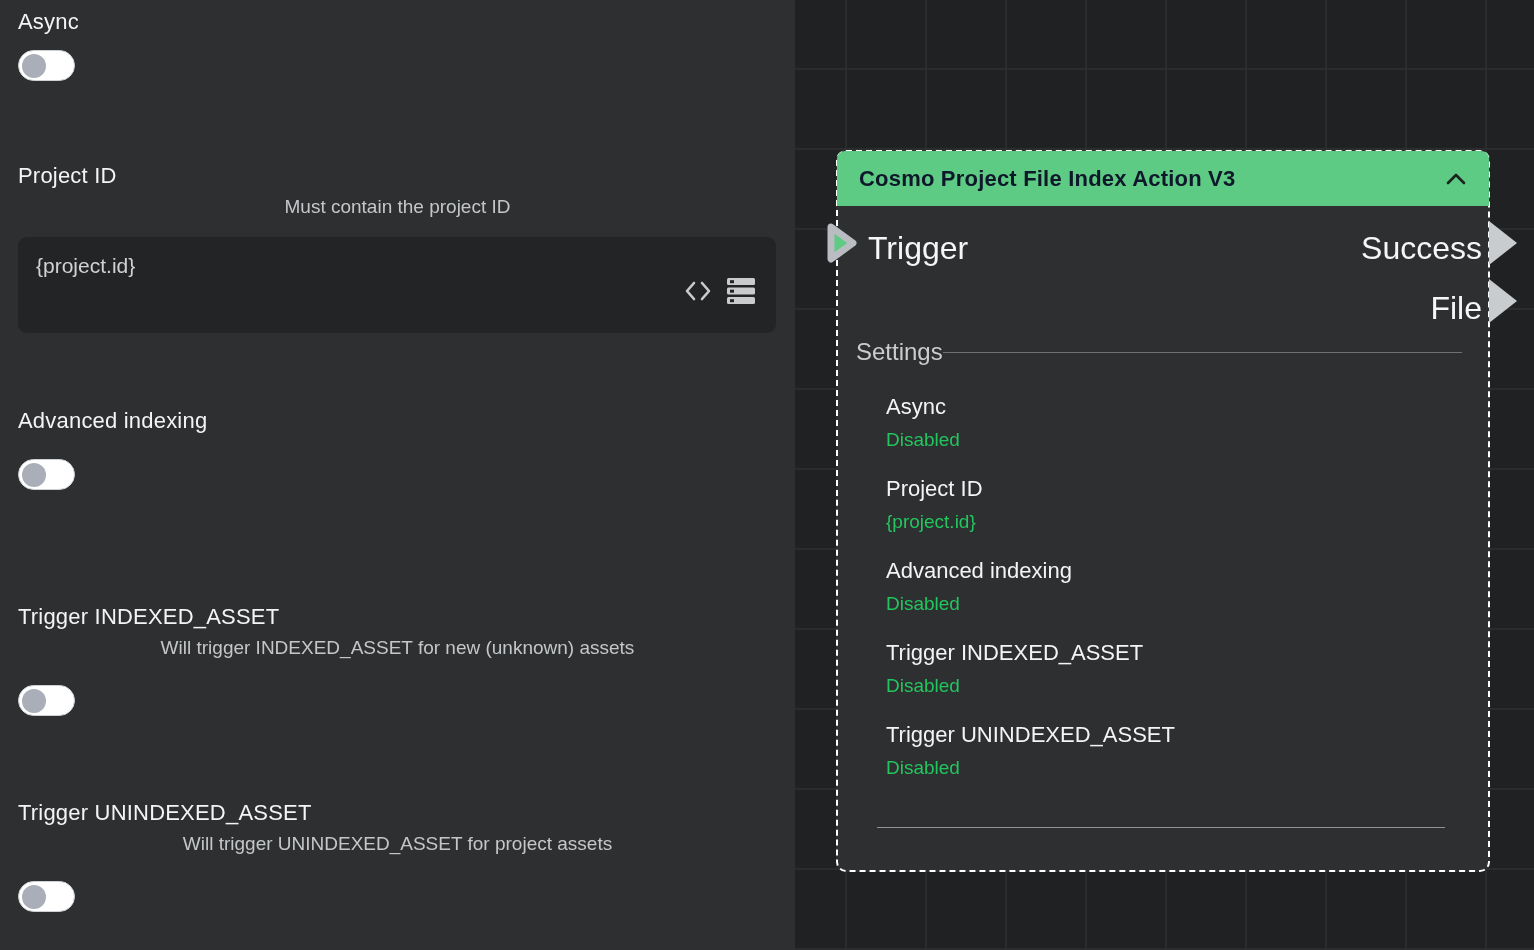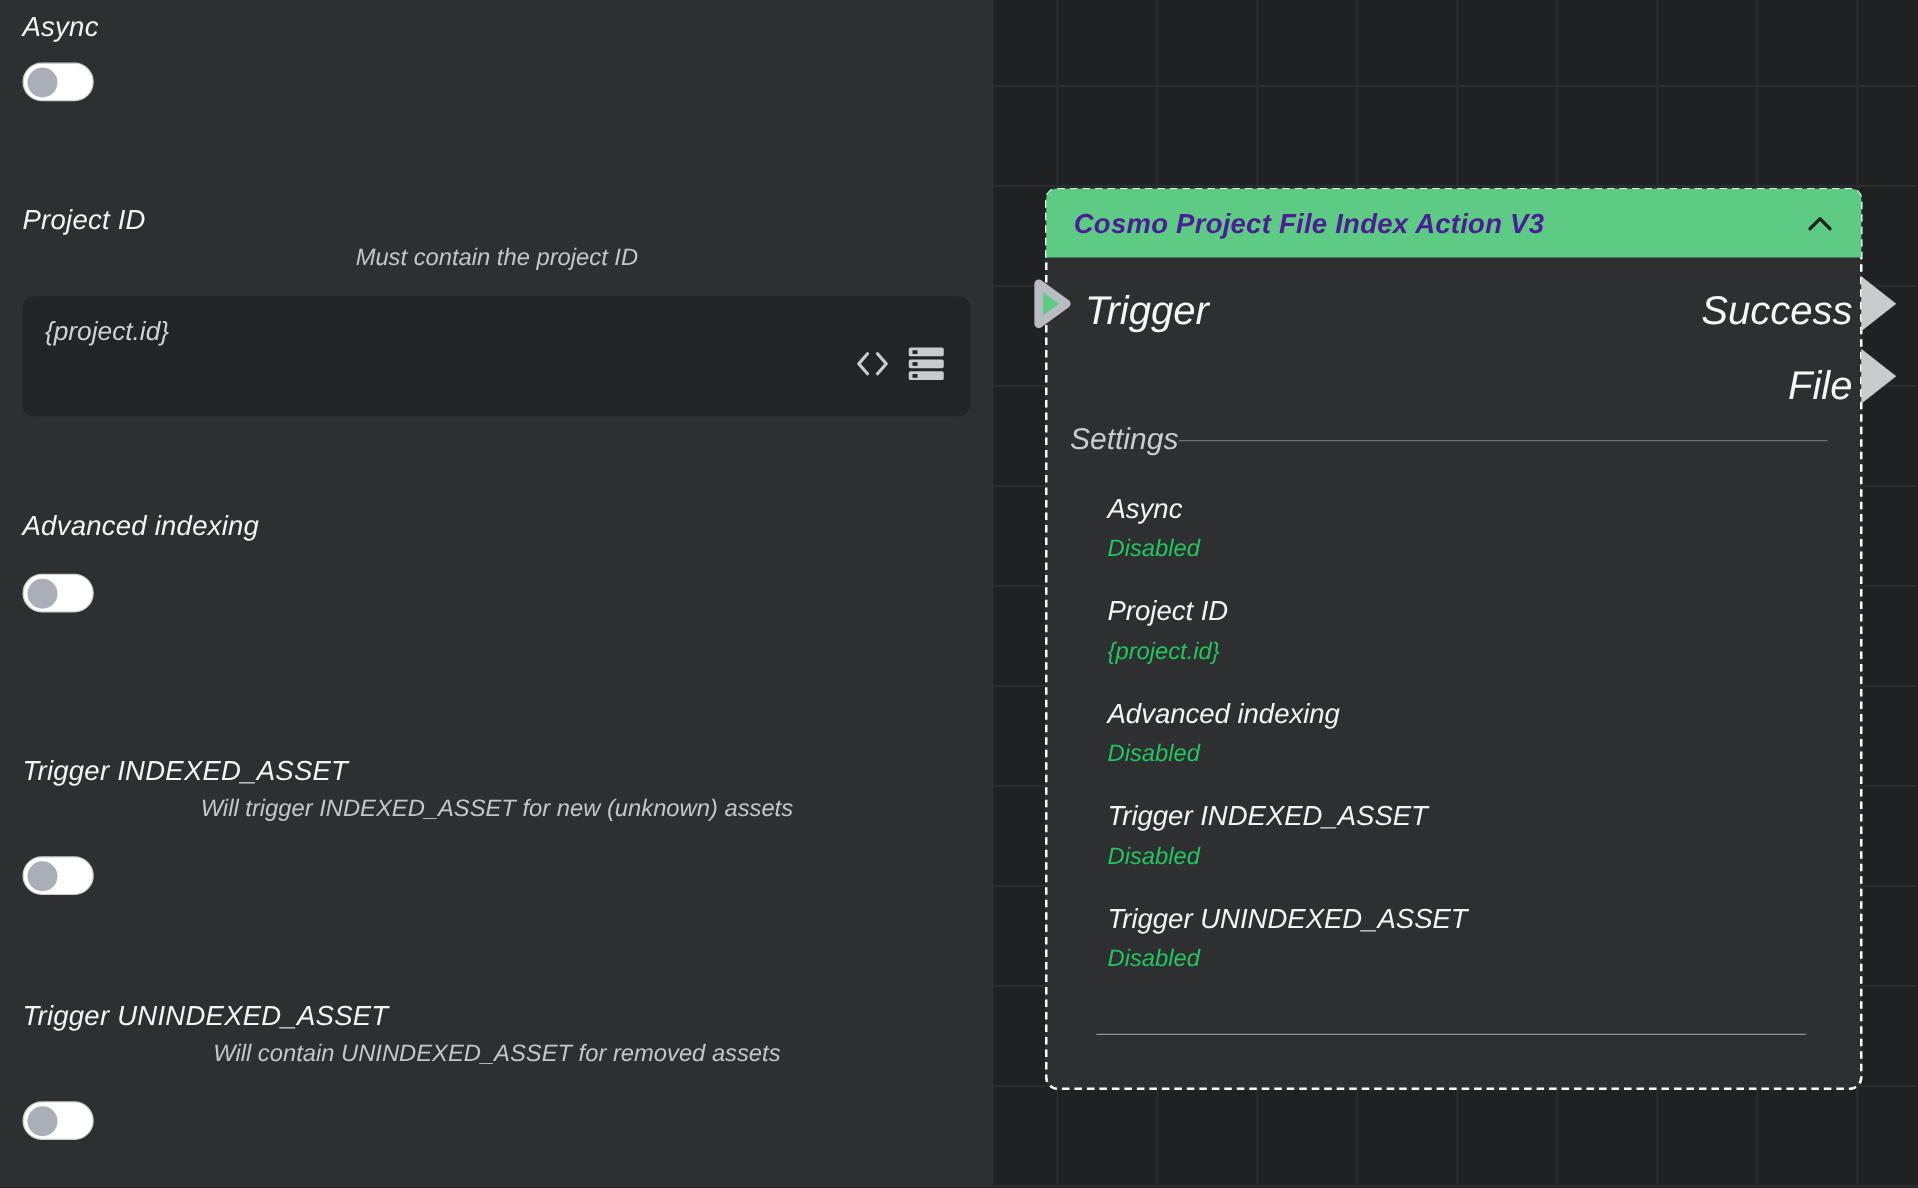--- a/index.html
+++ b/index.html
@@ -1,18 +1,18 @@
 <!DOCTYPE html>
 <html><head>
 <meta charset="utf-8">
 <style>
   * { margin:0; padding:0; box-sizing:border-box; }
   html,body { width:1534px; height:950px; overflow:hidden; background:#202122;
               font-family:"Liberation Sans", sans-serif; }
-  #app { position:relative; width:1534px; height:950px;font-style:italic; }
+  #app { position:relative; width:1534px; height:950px; }
 
   
   .panel { position:absolute; left:0; top:0; width:795px; height:950px;
            background:#2e2f30; }
   .field { position:absolute; left:18px; right:18px; }
   .f-title { font-size:22px; line-height:28px; color:#f3f4f5; font-weight:500;
              letter-spacing:.2px; }
   .f-desc  { font-size:19px; line-height:26px; color:#c4c7c9; margin-top:4px;
              font-weight:400;text-align:center; }
 
@@ -37,21 +37,21 @@
               linear-gradient(to bottom, #2b2c2d 2px, transparent 2px);
             background-size:80px 80px; background-position:50px 68px; }
 
   
   .node { position:absolute; left:836px; top:150px; width:654px; height:722px;
           background:#2e2f30; border:2px dashed #ffffff; border-radius:10px;
           cursor:grab; }
   .node-header { position:absolute; left:-1px; top:-1px; right:-1px; height:55px;
                  background:#5dcb83; border-radius:8px 8px 0 0; display:flex;
                  align-items:center; padding:0 22px; }
-  .node-title { font-size:22px; font-weight:600; color:#4c1d95; flex:1;
+  .node-title { font-size:22px; font-weight:600; color:#0f172a; flex:1;
                 letter-spacing:.2px; }
   .port-label { position:absolute; font-size:32px; color:#f5f6f6; }
   .lbl-trigger { left:30px; top:78px; }
   .lbl-success { right:6px; top:78px;text-align:right; }
   .lbl-fail    { right:6px; top:138px; }
 
   .port-out { position:absolute; right:-29px; width:0; height:0;
               border-top:22px solid transparent; border-bottom:22px solid transparent;
               border-left:28px solid #c9cccf; cursor:crosshair; }
   .port-success { top:69px; } .port-fail { top:127px; }
@@ -120,21 +120,21 @@
     <div class="field" style="top:603px">
       <div class="f-title">Trigger INDEXED_ASSET</div>
       <div class="f-desc">Will trigger INDEXED_ASSET for new (unknown) assets</div>
       <div class="toggle mt24">
         <div class="knob"></div>
       </div>
     </div>
 
     <div class="field" style="top:799px">
       <div class="f-title">Trigger UNINDEXED_ASSET</div>
-      <div class="f-desc">Will contain UNINDEXED_ASSET for removed assets</div>
+      <div class="f-desc">Will trigger UNINDEXED_ASSET for project assets</div>
       <div class="toggle mt24">
         <div class="knob"></div>
       </div>
     </div>
 
   </div>
 
   <div class="canvas"></div>
 
   <div class="node">

